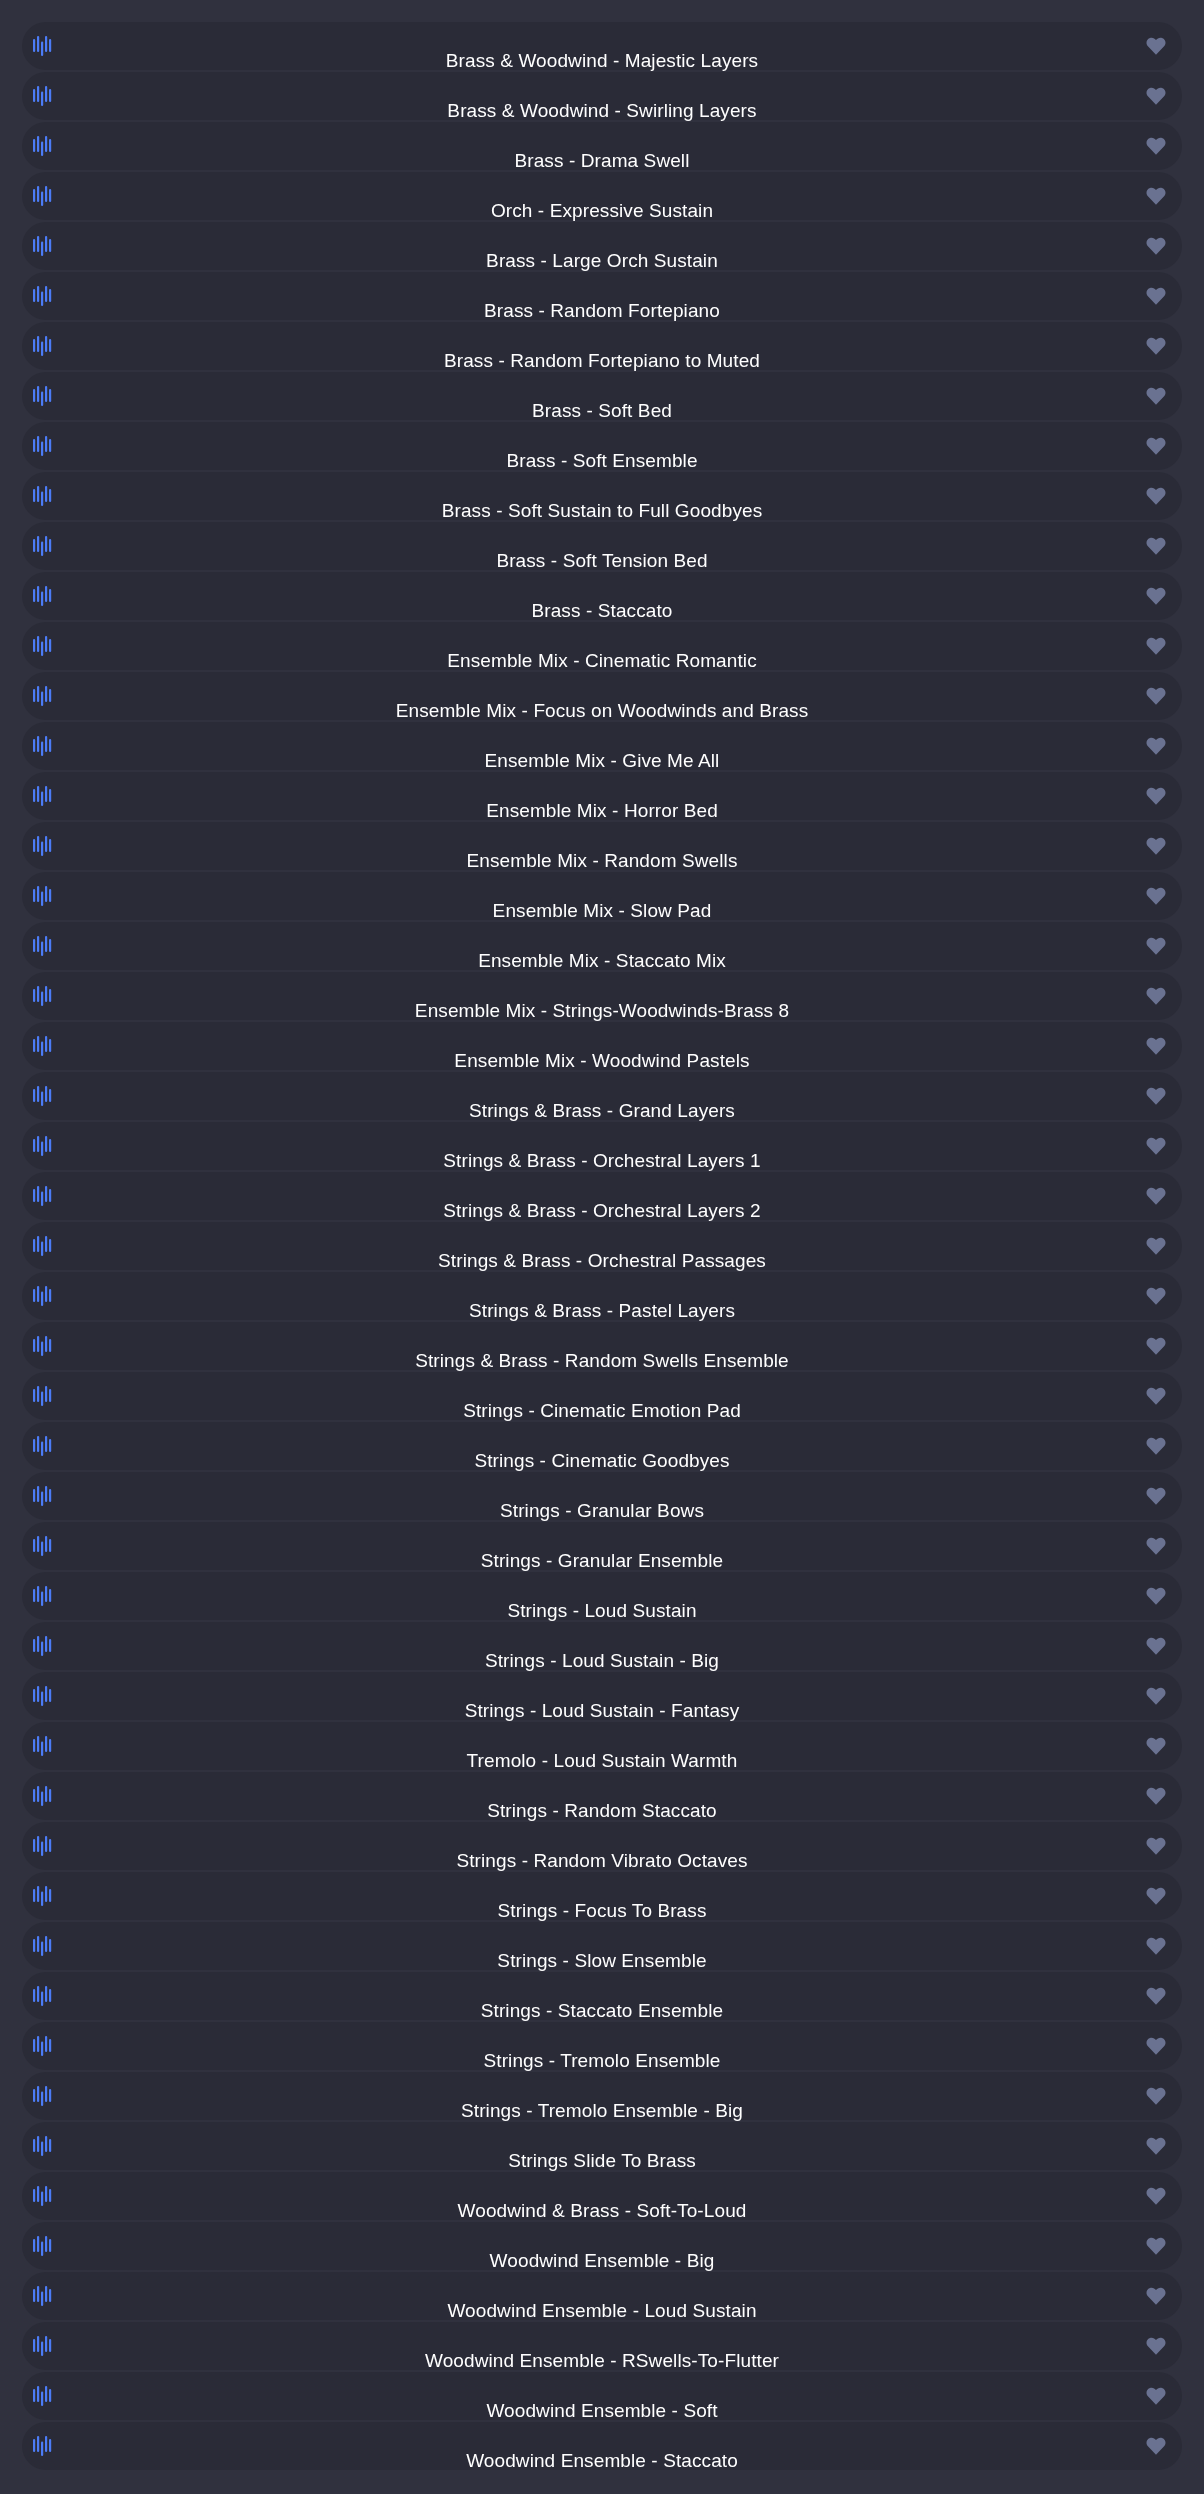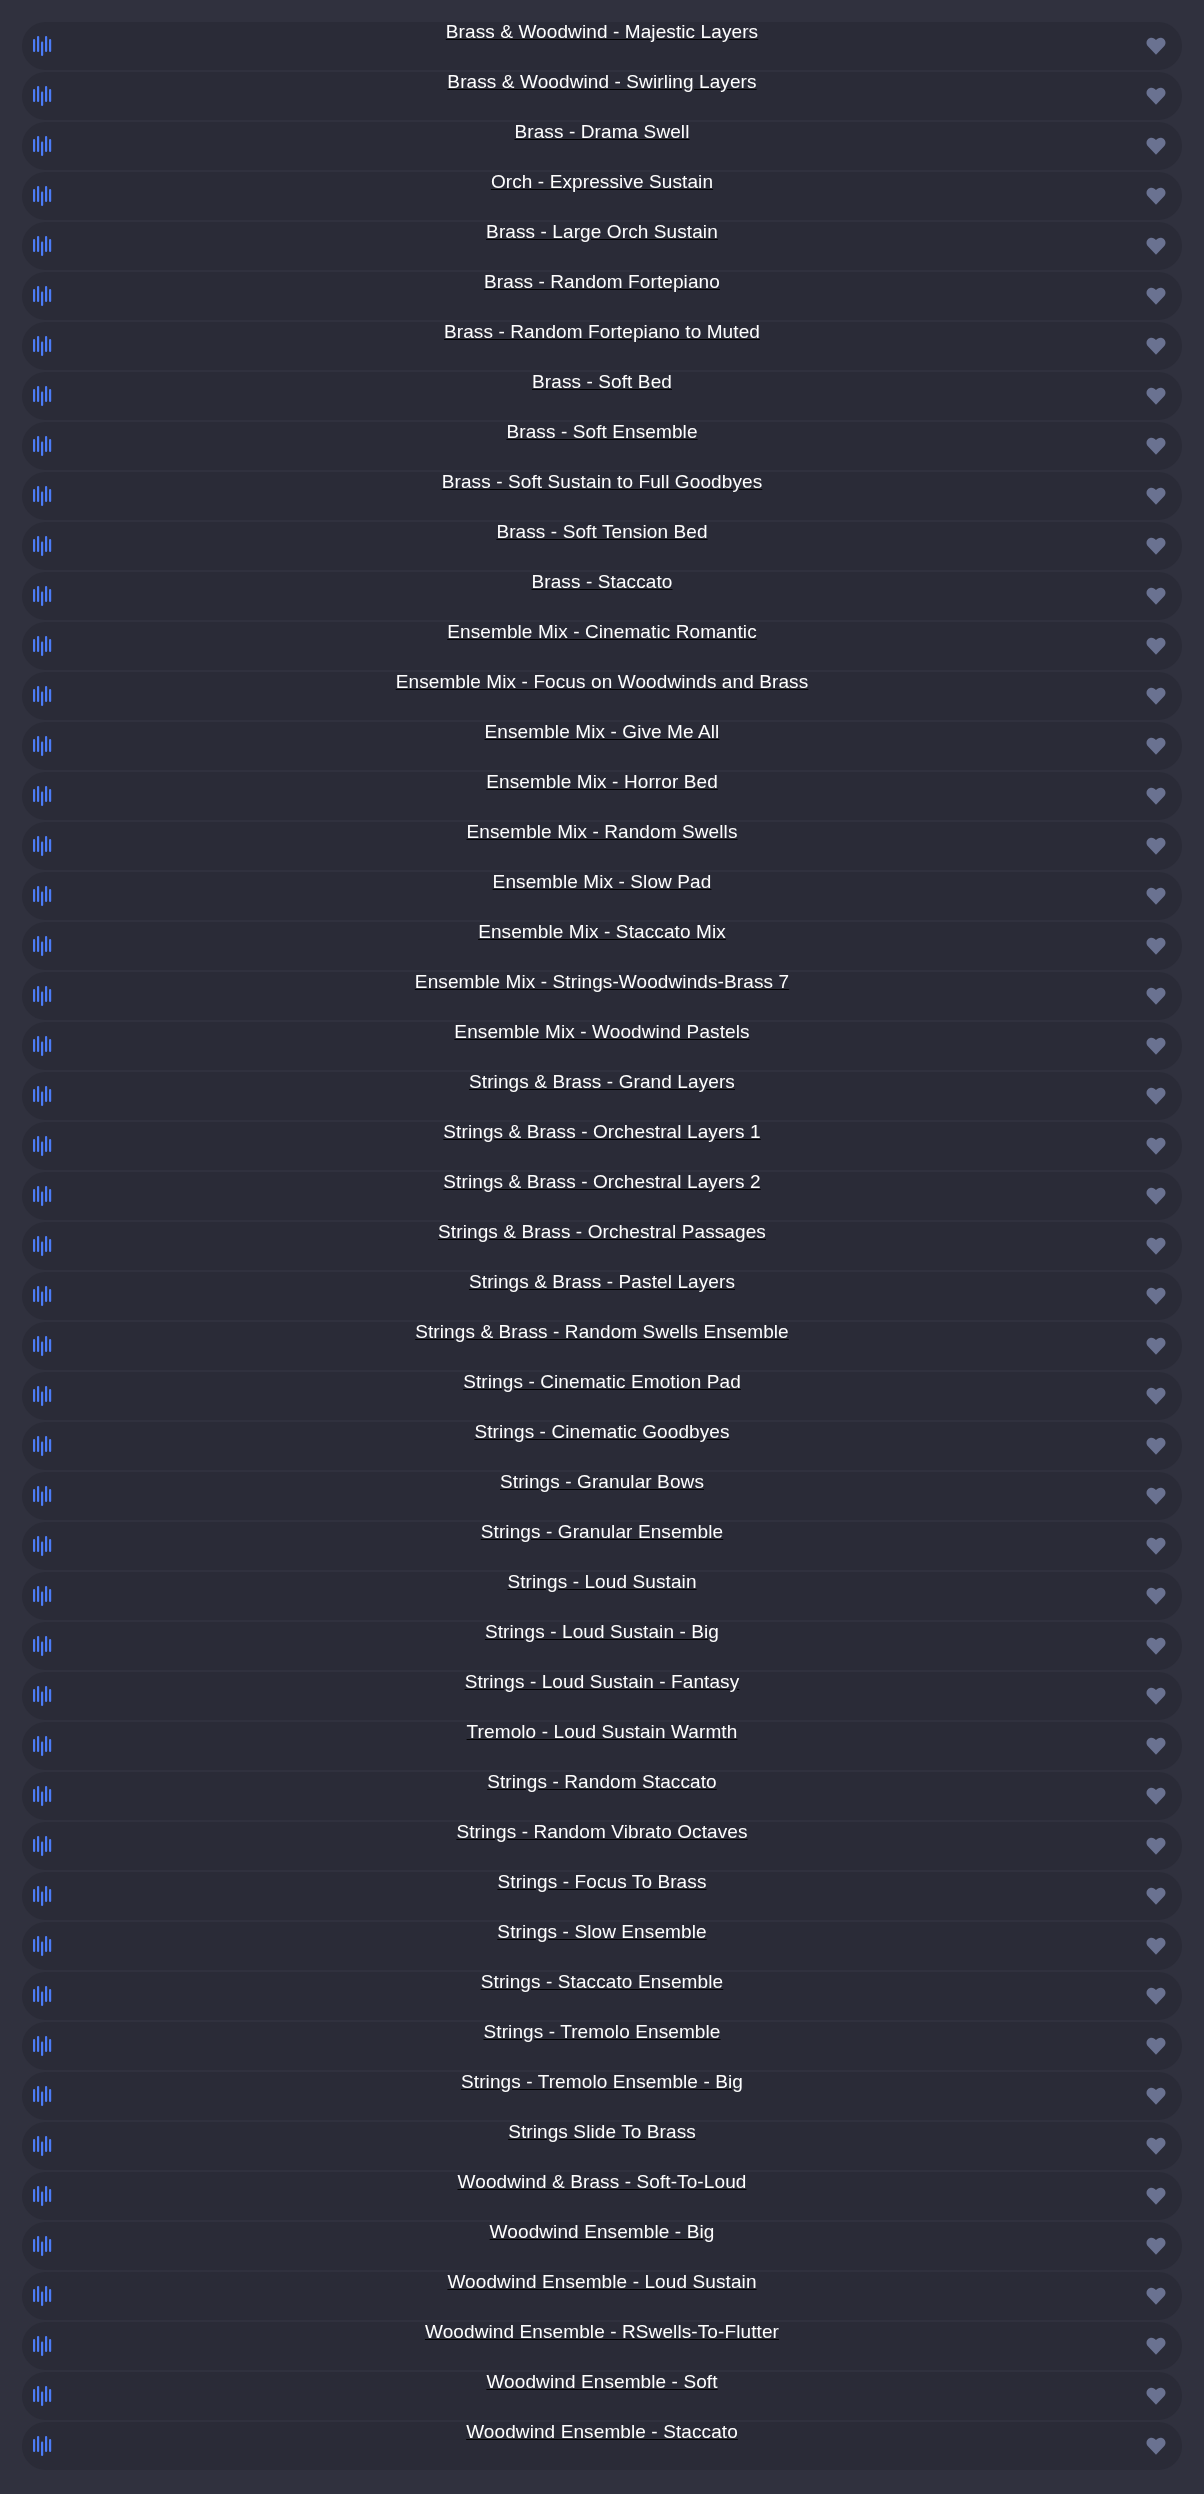--- a/index.html
+++ b/index.html
@@ -27,25 +27,24 @@
     flex-direction:column;
     gap:2px;
   }
 
   .preset-row{
     position:relative;
     height:48px;
     background:var(--row-bg);
     border-radius:26px;
     display:flex;
-    align-items:flex-start;
+    align-items:flex-end;
     justify-content:center;
     cursor:pointer;
     user-select:none;
-    text-decoration:underline;
   }
 
   
   .wave-icon{
     position:absolute;
     left:11px;
     top:50%;
     transform:translateY(-50%);
     width:22px;
     height:20px;
@@ -449,21 +448,21 @@
       <svg viewBox="0 0 22 20" xmlns="http://www.w3.org/2000/svg">
         <g fill="#4c7cf6">
           <rect x="0" y="3" width="2.2" height="13" rx="1.1"></rect>
           <rect x="4" y="0" width="2.2" height="16" rx="1.1"></rect>
           <rect x="8" y="5.5" width="2.2" height="14.5" rx="1.1"></rect>
           <rect x="12" y="0" width="2.2" height="16" rx="1.1"></rect>
           <rect x="16" y="3" width="2.2" height="13" rx="1.1"></rect>
         </g>
       </svg>
     </span>
-    <span class="preset-label">Ensemble Mix - Strings-Woodwinds-Brass 7</span>
+    <span class="preset-label">Ensemble Mix - Strings-Woodwinds-Brass 8</span>
     <span class="heart-icon">
       <svg viewBox="0 0 20 19" xmlns="http://www.w3.org/2000/svg">
         <path fill="#6a7291" d="M10 18.2 L1.9 9.8 C-0.6 7.2 0.3 2.9 3.9 1.5 C6.2 0.6 8.6 1.6 10 3.6 C11.4 1.6 13.8 0.6 16.1 1.5 C19.7 2.9 20.6 7.2 18.1 9.8 Z"></path>
       </svg>
     </span>
   </div>
     <div class="preset-row">
     <span class="wave-icon">
       <svg viewBox="0 0 22 20" xmlns="http://www.w3.org/2000/svg">
         <g fill="#4c7cf6">

